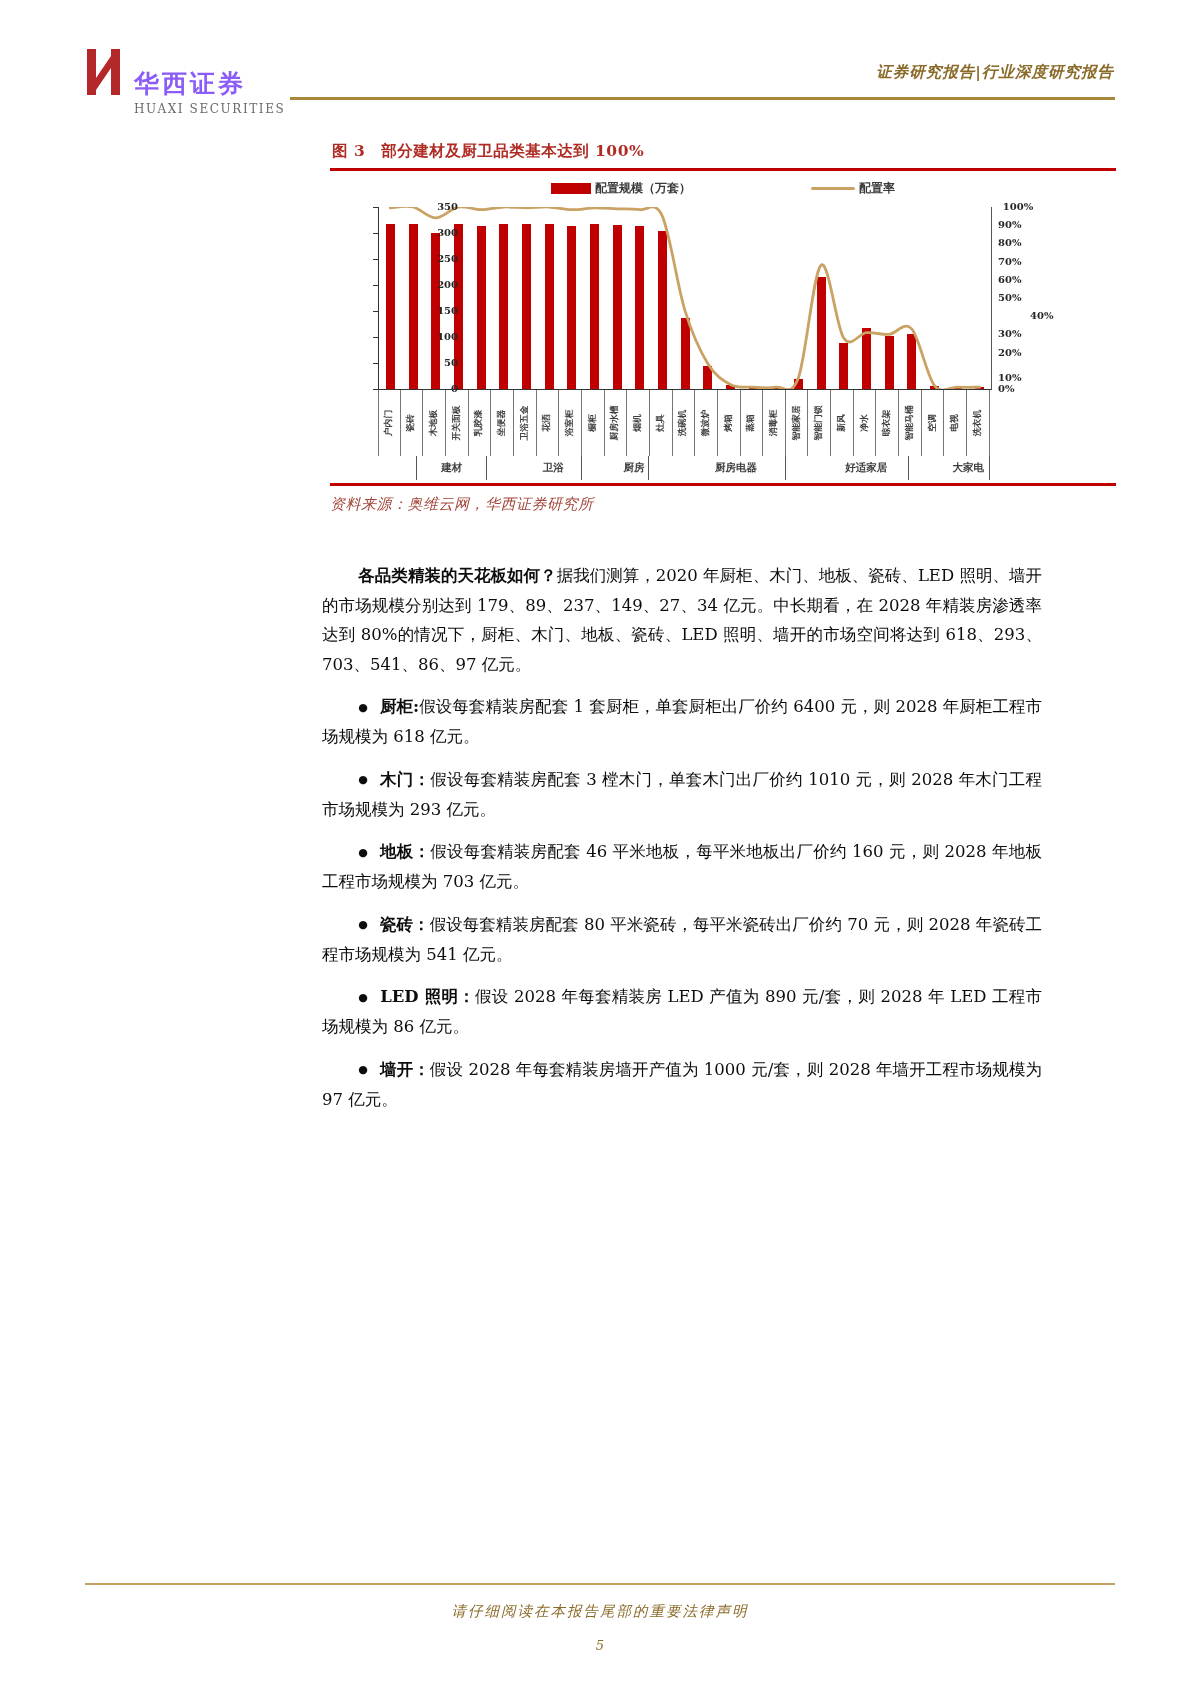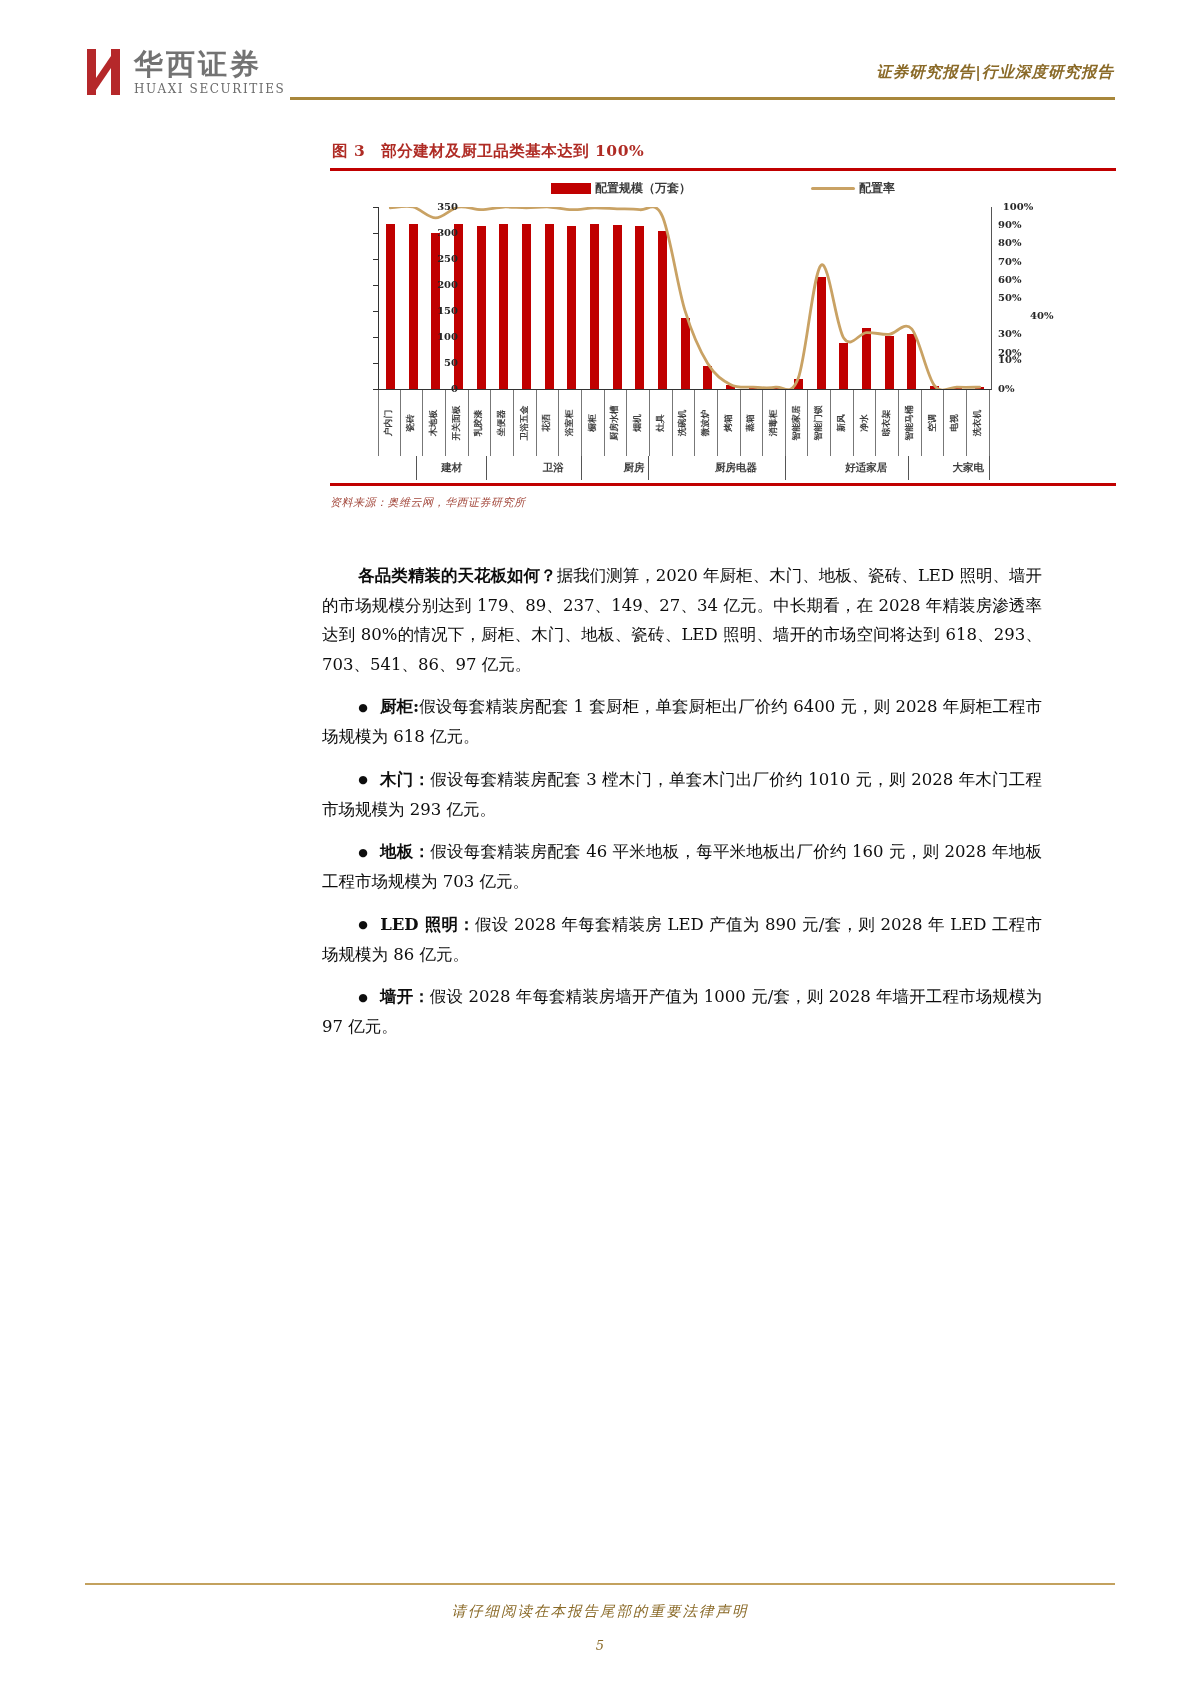--- a/index.html
+++ b/index.html
@@ -3,21 +3,21 @@
 <meta charset="utf-8">
 <style>
   html,body{margin:0;padding:0;background:#ffffff;}
   .page{position:relative;width:1200px;height:1698px;background:#fff;overflow:hidden;
         font-family:"DejaVu Serif","Liberation Serif",serif;color:#111;}
 
   
   .logo-wrap{position:absolute;left:84px;top:44px;display:flex;align-items:flex-start;}
   .logo-mark{width:40px;height:56px;}
   .brand{margin-left:10px;padding-top:6px;}
-  .brand-cn{font-size:29px;font-weight:bold;color:#737373;letter-spacing:3px;line-height:28px;}
+  .brand-cn{font-size:25px;font-weight:bold;color:#8b5cf6;letter-spacing:3px;line-height:28px;margin-top:20px;}
   .brand-en{font-size:12px;color:#6b6b6b;letter-spacing:1.6px;margin-top:4px;}
   .report-type{position:absolute;right:86px;top:62px;font-size:15.5px;font-weight:bold;
                font-style:italic;color:#8a6a28;letter-spacing:1px;}
   .header-rule{position:absolute;left:290px;top:97px;width:825px;height:3px;background:#a8873b;}
 
   
   .figure{position:absolute;left:330px;top:141px;width:786px;}
   .fig-title{font-size:15.5px;font-weight:bold;color:#af2b24;padding:0 0 6px 2px;letter-spacing:.5px;}
   .fig-title .fig-label{margin-right:16px;}
   .fig-rule{height:3px;background:#c00000;}
@@ -39,21 +39,21 @@
   .cat-row{position:absolute;left:48px;top:189px;width:612px;height:66px;display:flex;}
   .cat-cell{position:relative;height:100%;border-right:1px solid #777;box-sizing:border-box;}
   .cat-cell:first-child{border-left:1px solid #777;}
   .cat-cell span{position:absolute;left:50%;top:50%;transform:translate(-50%,-50%) rotate(-90deg);
                  white-space:nowrap;font-size:8.8px;color:#3f3f3f;font-weight:bold;}
   .grp-row{position:absolute;left:48px;top:255px;width:612px;height:24px;display:flex;}
   .grp-cell{height:100%;border-right:1px solid #555;box-sizing:border-box;display:flex;
             align-items:center;justify-content:center;font-size:10.5px;font-weight:bold;color:#3f3f3f;margin-left:38px;}
   .grp-cell:first-child{border-left:1px solid #555;}
 
-  .source{margin-top:9px;font-size:11px;font-style:italic;color:#a3483c;letter-spacing:.5px;}
+  .source{margin-top:9px;font-size:15px;font-style:italic;color:#a3483c;letter-spacing:.5px;}
 
   
   .body-text{position:absolute;left:322px;top:561px;width:720px;font-size:16.5px;
              line-height:29.5px;text-align:justify;color:#0d0d0d;}
   .body-text p{margin:0 0 13px 0;text-indent:2.2em;}
   .b{font-weight:bold;}
   .bullet-marker{font-size:11px;margin-right:12px;vertical-align:1.5px;}
 
   
   .footer-rule{position:absolute;left:85px;top:1583px;width:1030px;height:2px;background:#c3a express;background:#c3a15e;}
@@ -232,21 +232,21 @@
         <div class="tickmark" style="top: 110px;"></div>
         <div class="ytick left" style="top: 78px;">200</div>
         <div class="tickmark" style="top: 84px;"></div>
         <div class="ytick left" style="top: 52px; margin-left: 10px;">250</div>
         <div class="tickmark" style="top: 58px;"></div>
         <div class="ytick left" style="top: 26px;">300</div>
         <div class="tickmark" style="top: 32px;"></div>
         <div class="ytick left" style="top: 0px;">350</div>
         <div class="tickmark" style="top: 6px;"></div>
         <div class="ytick right" style="top: 182px;">0%</div>
-        <div class="ytick right" style="top: 153px;">10%</div>
+        <div class="ytick right" style="top: 171px;">10%</div>
         <div class="ytick right" style="top: 145.6px;">20%</div>
         <div class="ytick right" style="top: 127.4px;">30%</div>
         <div class="ytick right" style="top: 109.2px; margin-left: 32px;">40%</div>
         <div class="ytick right" style="top: 91px;">50%</div>
         <div class="ytick right" style="top: 72.8px;">60%</div>
         <div class="ytick right" style="top: 54.6px;">70%</div>
         <div class="ytick right" style="top: 36.4px;">80%</div>
         <div class="ytick right" style="top: 18.2px;">90%</div>
         <div class="ytick right" style="top: 0px; text-align: center;">100%</div>
       </div>
@@ -257,20 +257,21 @@
 
   <div class="body-text">
     <p><span class="b">各品类精装的天花板如何？</span><span>据我们测算，2020 年厨柜、木门、地板、瓷砖、LED 照明、墙开的市场规模分别达到 179、89、237、149、27、34 亿元。中长期看，在 2028 年精装房渗透率达到 80%的情况下，厨柜、木门、地板、瓷砖、LED 照明、墙开的市场空间将达到 618、293、703、541、86、97 亿元。</span></p>
     <div id="bulletList">
   <p class="bullet"><span class="bullet-marker">●</span><span class="b bullet-term">厨柜:</span><span class="bullet-body">假设每套精装房配套 1 套厨柜，单套厨柜出厂价约 6400 元，则 2028 年厨柜工程市场规模为 618 亿元。</span></p>
 
   <p class="bullet"><span class="bullet-marker">●</span><span class="b bullet-term">木门：</span><span class="bullet-body">假设每套精装房配套 3 樘木门，单套木门出厂价约 1010 元，则 2028 年木门工程市场规模为 293 亿元。</span></p>
 
   <p class="bullet"><span class="bullet-marker">●</span><span class="b bullet-term">地板：</span><span class="bullet-body">假设每套精装房配套 46 平米地板，每平米地板出厂价约 160 元，则 2028 年地板工程市场规模为 703 亿元。</span></p>
 
+  <p class="bullet"><span class="bullet-marker">●</span><span class="b bullet-term">瓷砖：</span><span class="bullet-body">假设每套精装房配套 80 平米瓷砖，每平米瓷砖出厂价约 70 元，则 2028 年瓷砖工程市场规模为 541 亿元。</span></p>
 
   <p class="bullet"><span class="bullet-marker">●</span><span class="b bullet-term">LED 照明：</span><span class="bullet-body">假设 2028 年每套精装房 LED 产值为 890 元/套，则 2028 年 LED 工程市场规模为 86 亿元。</span></p>
 
   <p class="bullet"><span class="bullet-marker">●</span><span class="b bullet-term">墙开：</span><span class="bullet-body">假设 2028 年每套精装房墙开产值为 1000 元/套，则 2028 年墙开工程市场规模为 97 亿元。</span></p>
 </div>
   </div>
 
   <div class="footer-rule"></div>
   <div class="footer-text">请仔细阅读在本报告尾部的重要法律声明</div>
   <div class="page-num">5</div>

